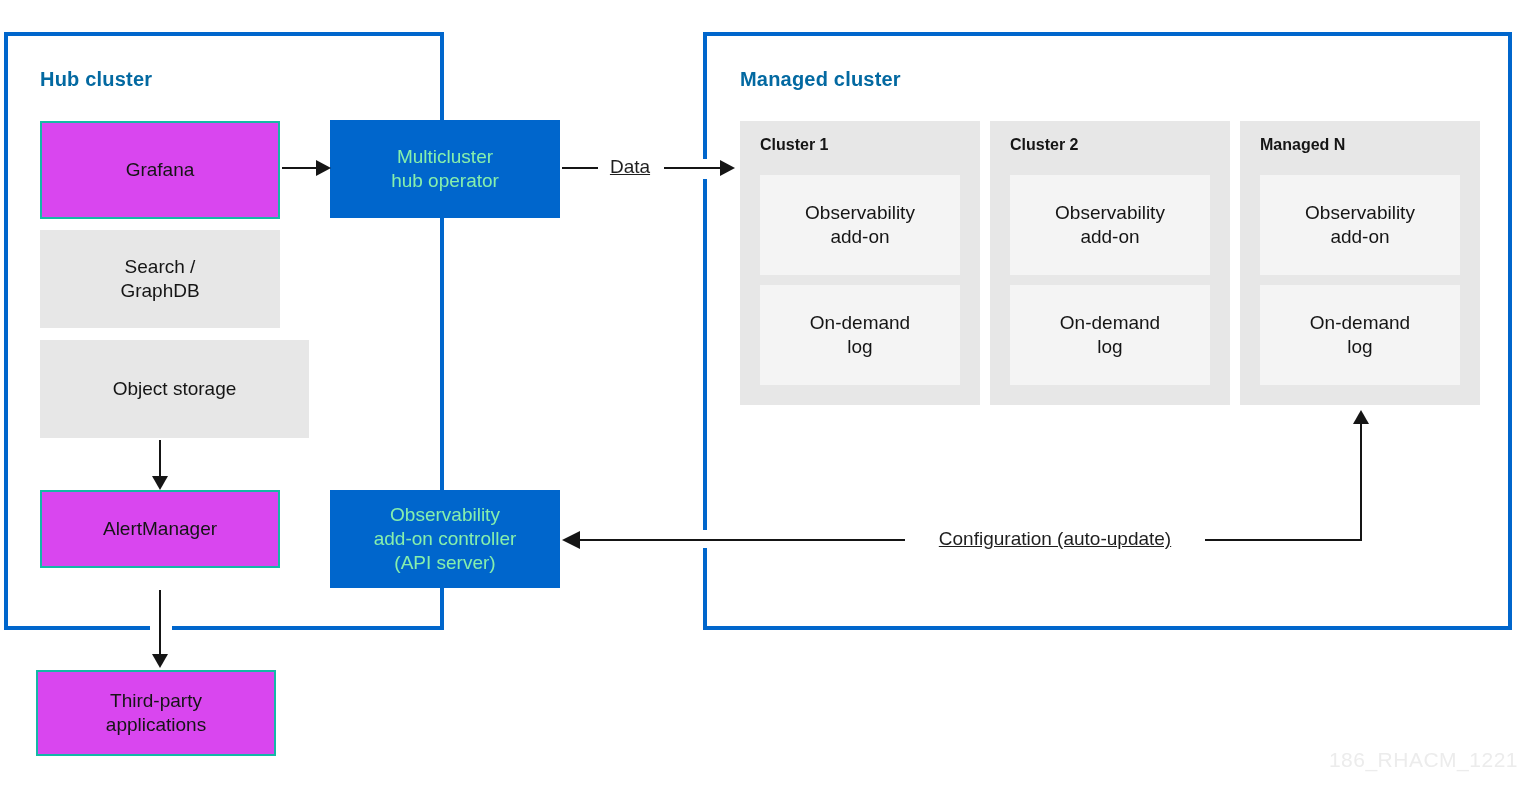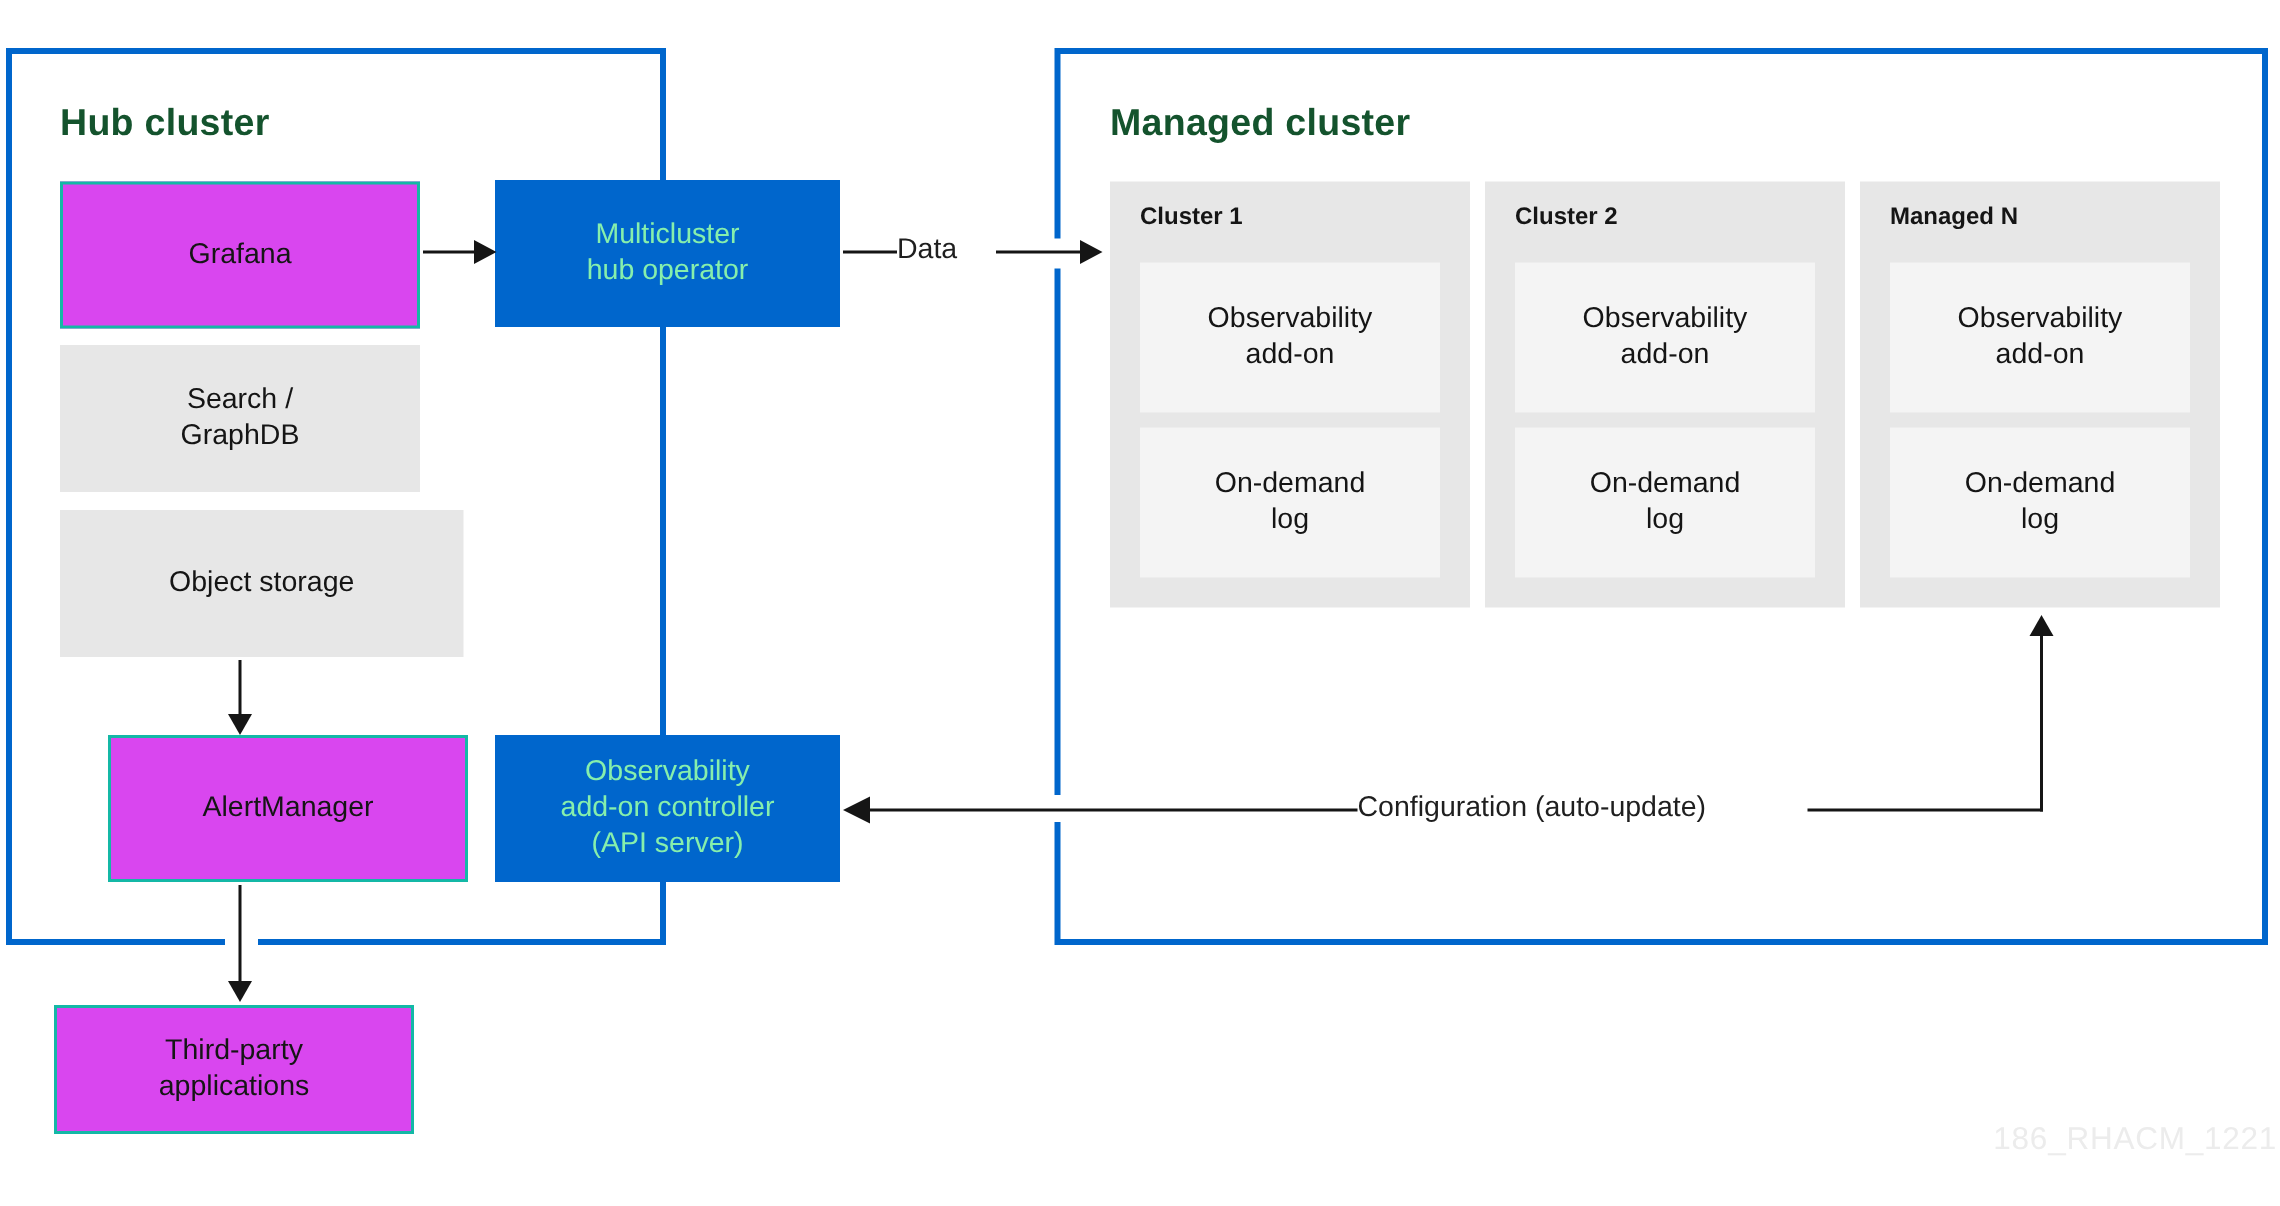--- a/index.html
+++ b/index.html
@@ -15,23 +15,23 @@
 
   
   .region {
     position: absolute;
     border: 4px solid #0066cc;
     background: transparent;
     box-sizing: border-box;
   }
   .region-title {
     position: absolute;
-    font-size: 25px;
+    font-size: 20px;
     font-weight: 700;
-    color: #14532d;
+    color: #0369a1;
     letter-spacing: 0.2px;
   }
 
   
   .node {
     position: absolute;
     display: flex;
     align-items: center;
     justify-content: center;
     text-align: center;
@@ -76,20 +76,22 @@
   .head-left  { border-right: 18px solid #151515; border-top: 9px solid transparent; border-bottom: 9px solid transparent; }
   .head-down  { border-top: 14px solid #151515; border-left: 8px solid transparent; border-right: 8px solid transparent; }
   .head-up    { border-bottom: 14px solid #151515; border-left: 8px solid transparent; border-right: 8px solid transparent; }
 
   .border-gap { position: absolute; background: #ffffff; }
 
   .flow-label {
     position: absolute;
     font-size: 19px;
     color: #1f1f1f;
+    text-align: center;
+    text-decoration: underline;
   }
 
   .watermark {
     position: absolute;
     font-size: 21px;
     color: #ececec;
     letter-spacing: 0.5px;
   }
 </style>
 </head>
@@ -113,21 +115,21 @@
 
   <div class="node node-gray" style="left:40px; top:230px; width:240px; height:98px;">
     <span>Search /
 GraphDB</span>
   </div>
 
   <div class="node node-gray" style="left:40px; top:340px; width:269px; height:98px;">
     <span>Object storage</span>
   </div>
 
-  <div class="node node-outline" style="left:40px; top:490px; width:240px; height:98px;margin-left:32px;">
+  <div class="node node-outline" style="left:40px; top:490px; width:240px; height:78px;">
     <span>AlertManager</span>
   </div>
 
   <div class="node node-blue" style="left:330px; top:120px; width:230px; height:98px;">
     <span>Multicluster
 hub operator</span>
   </div>
 
   <div class="node node-blue" style="left:330px; top:490px; width:230px; height:98px;">
     <span>Observability

